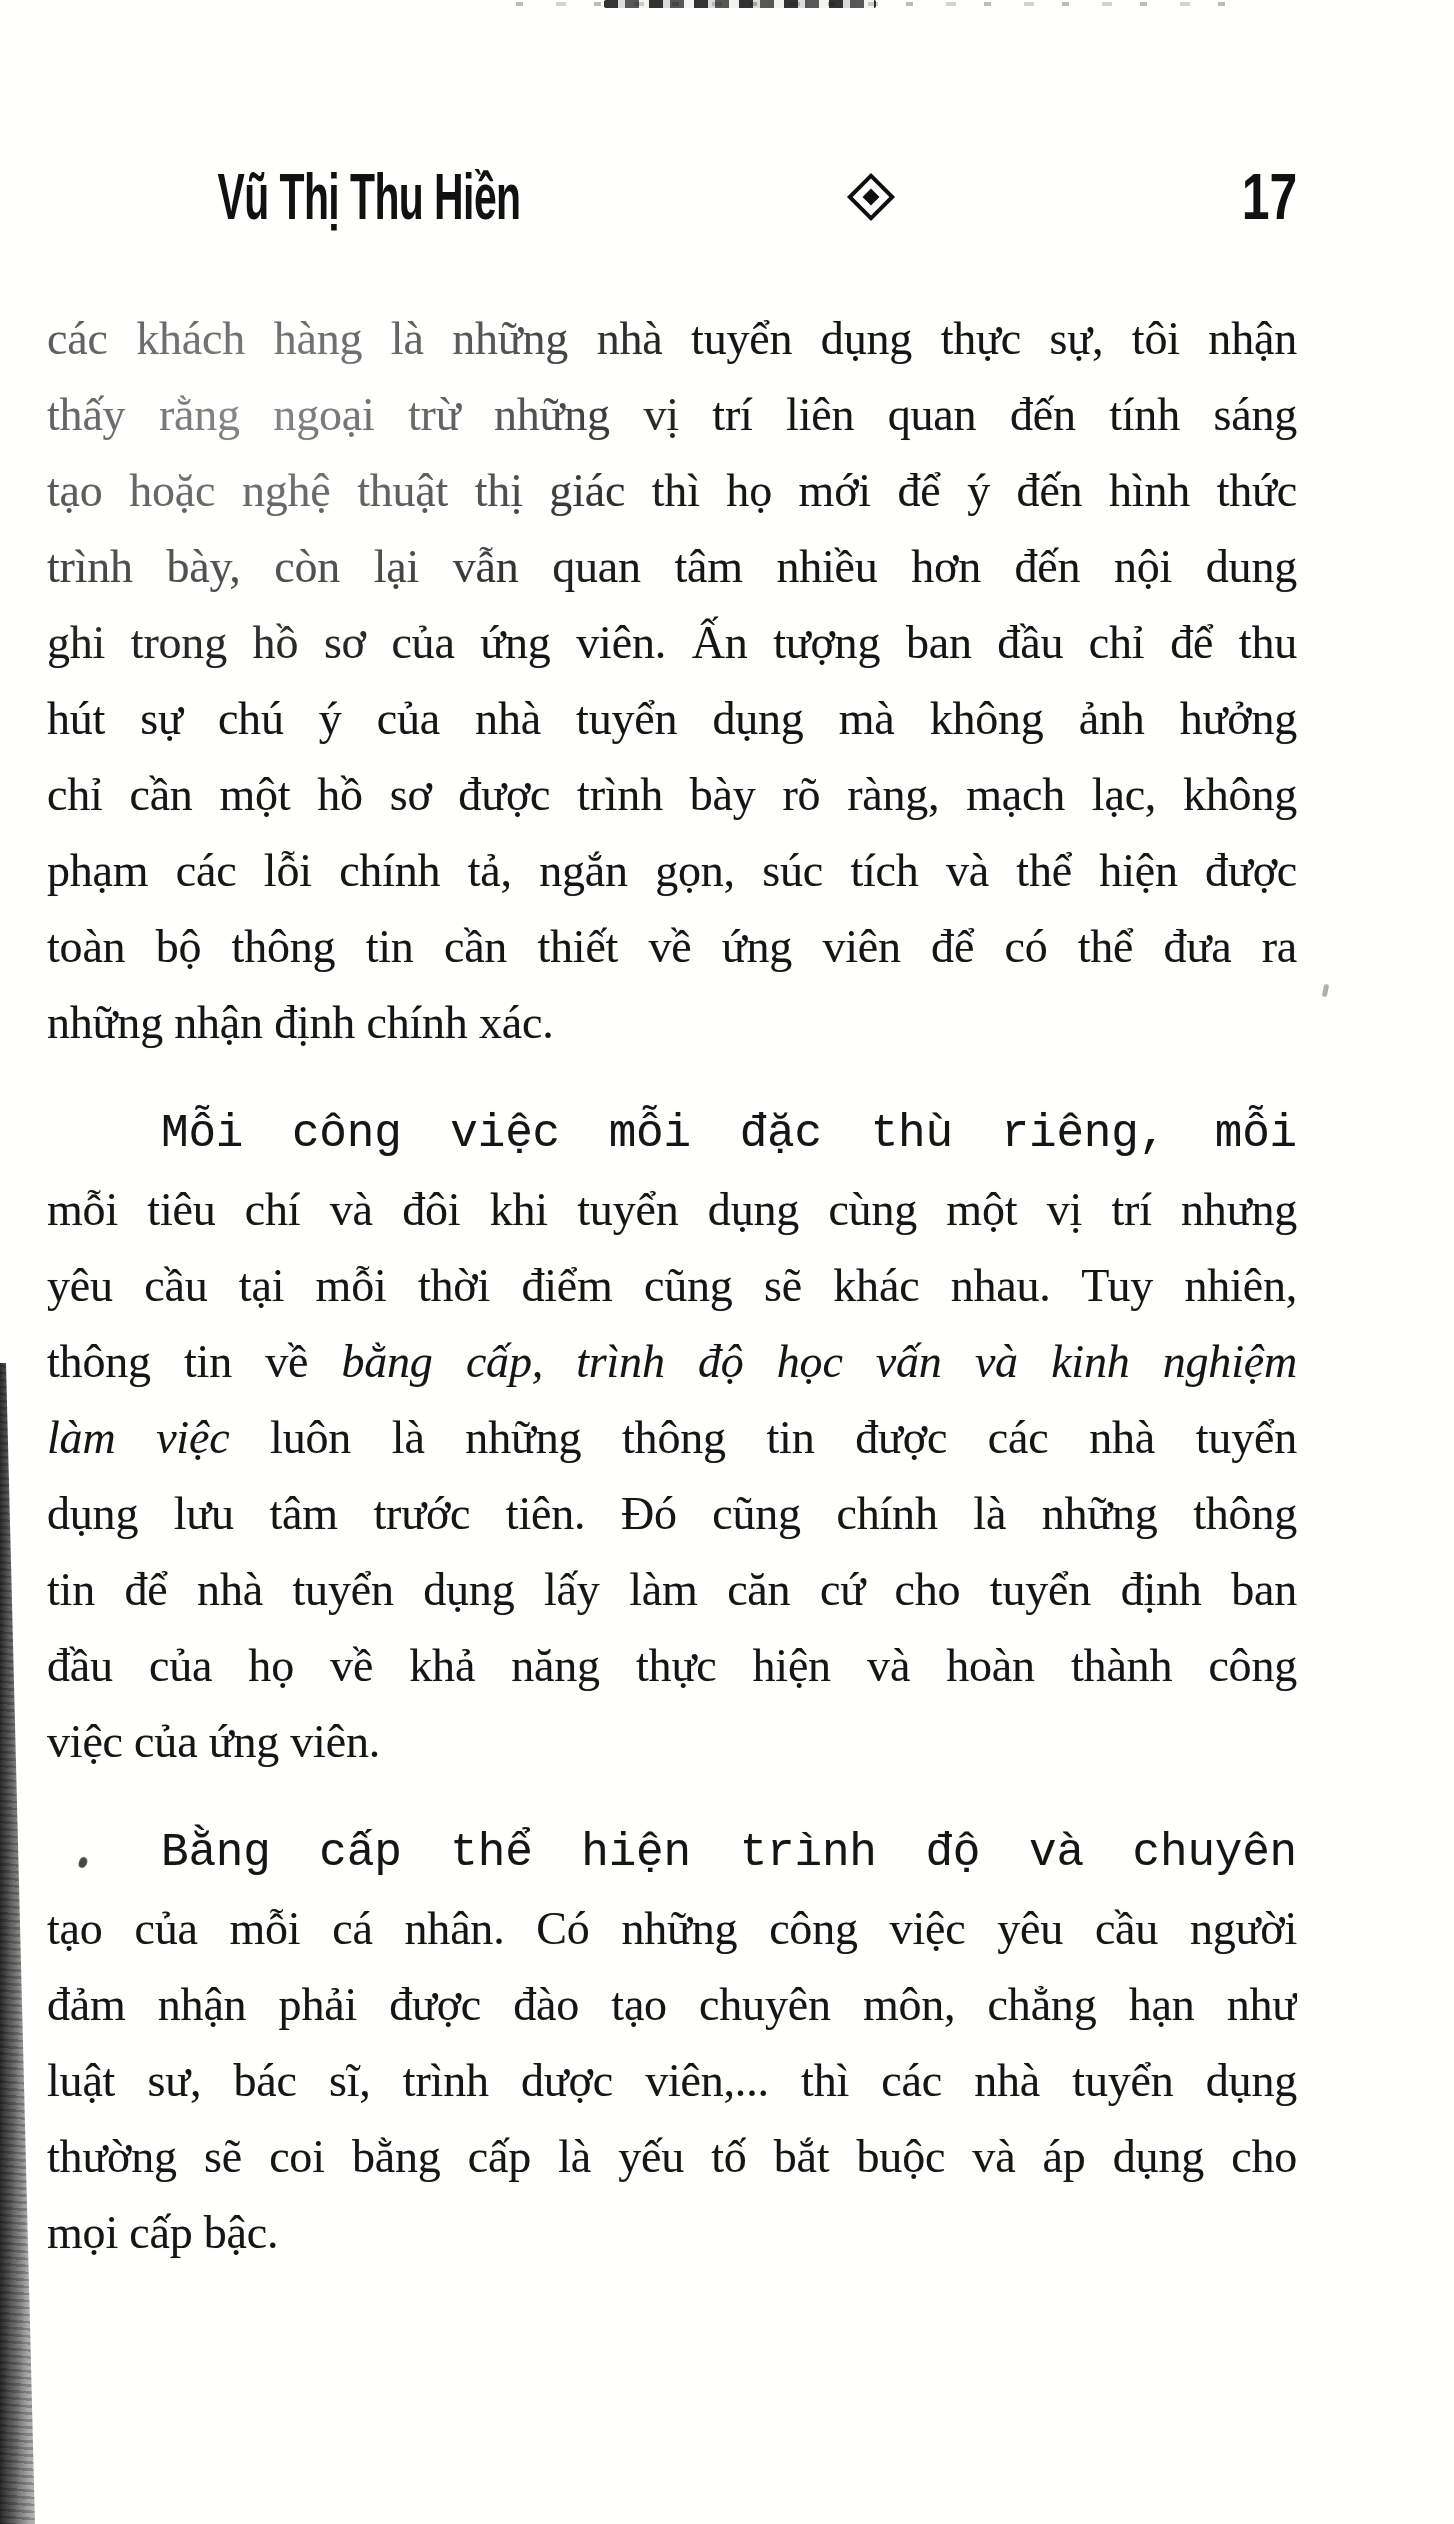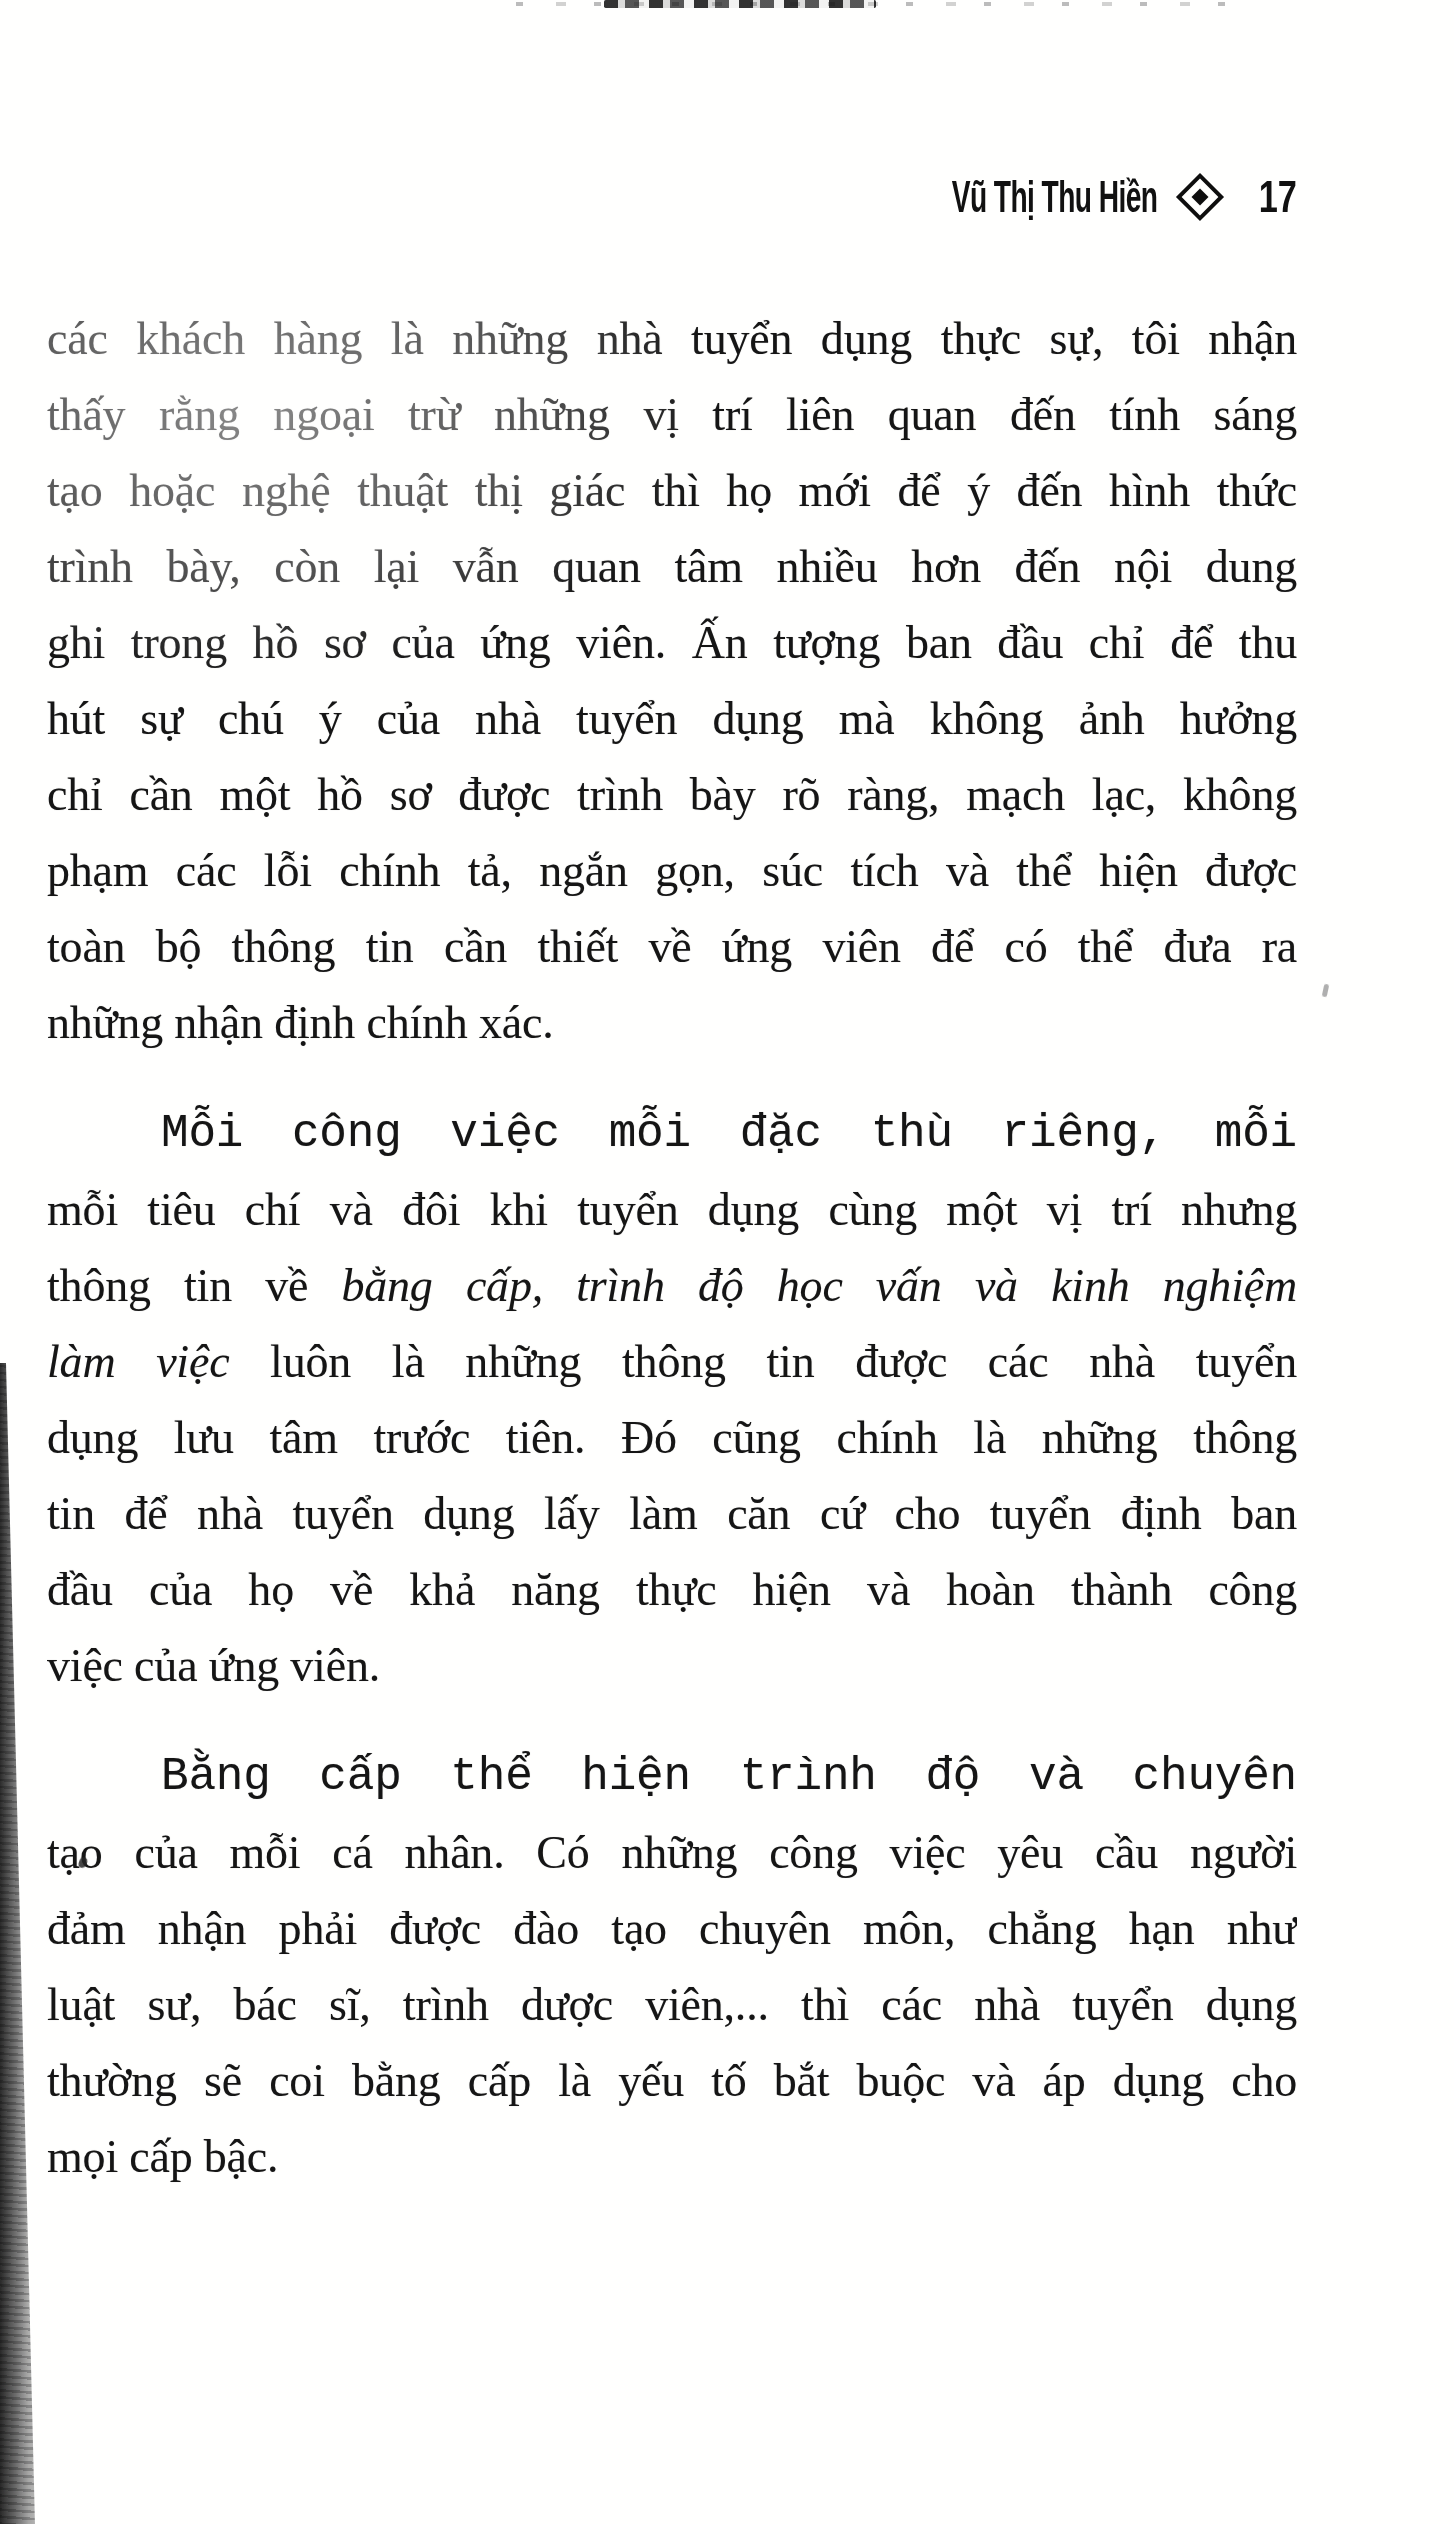--- a/index.html
+++ b/index.html
@@ -13,26 +13,26 @@
   }
 
   
   .header {
     position: absolute;
     top: 169px;
     left: 47px;
     width: 1250px;
     height: 55px;
     display: flex;
-    justify-content: flex-end;
+    justify-content: space-between;
     align-items: center;
     gap: 26px;
     font-family: "Liberation Sans", sans-serif;
     font-weight: 700;
-    font-size: 44px;
+    font-size: 64px;
     line-height: 52px;
     color: #111;
   }
   .author {
     display: inline-block;
     transform: scaleX(0.64);
     transform-origin: 100% 50%;
     letter-spacing: -0.9px;
     white-space: nowrap;
   }
@@ -161,20 +161,21 @@
         <div class="line"><span>ghi trong hồ sơ của ứng viên. Ấn tượng ban đầu chỉ để thu</span></div>
         <div class="line"><span>hút sự chú ý của nhà tuyển dụng mà không ảnh hưởng</span></div>
         <div class="line"><span>chỉ cần một hồ sơ được trình bày rõ ràng, mạch lạc, không</span></div>
         <div class="line"><span>phạm các lỗi chính tả, ngắn gọn, súc tích và thể hiện được</span></div>
         <div class="line"><span>toàn bộ thông tin cần thiết về ứng viên để có thể đưa ra</span></div>
         <div class="line last"><span>những nhận định chính xác.</span></div>
       </div>
       <div class="para">
         <div class="line indent"><span>Mỗi công việc mỗi đặc thù riêng, mỗi doanh nghiệp</span></div>
         <div class="line"><span>mỗi tiêu chí và đôi khi tuyển dụng cùng một vị trí nhưng</span></div>
+        <div class="line"><span>yêu cầu tại mỗi thời điểm cũng sẽ khác nhau. Tuy nhiên,</span></div>
         <div class="line"><span>thông tin về </span><span class="it">bằng cấp, trình độ học vấn và kinh nghiệm</span></div>
         <div class="line"><span class="it">làm việc</span><span> luôn là những thông tin được các nhà tuyển</span></div>
         <div class="line"><span>dụng lưu tâm trước tiên. Đó cũng chính là những thông</span></div>
         <div class="line"><span>tin để nhà tuyển dụng lấy làm căn cứ cho tuyển định ban</span></div>
         <div class="line"><span>đầu của họ về khả năng thực hiện và hoàn thành công</span></div>
         <div class="line last"><span>việc của ứng viên.</span></div>
       </div>
       <div class="para">
         <div class="line indent"><span>Bằng cấp thể hiện trình độ và chuyên ngành đào</span></div>
         <div class="line"><span>tạo của mỗi cá nhân. Có những công việc yêu cầu người</span></div>

